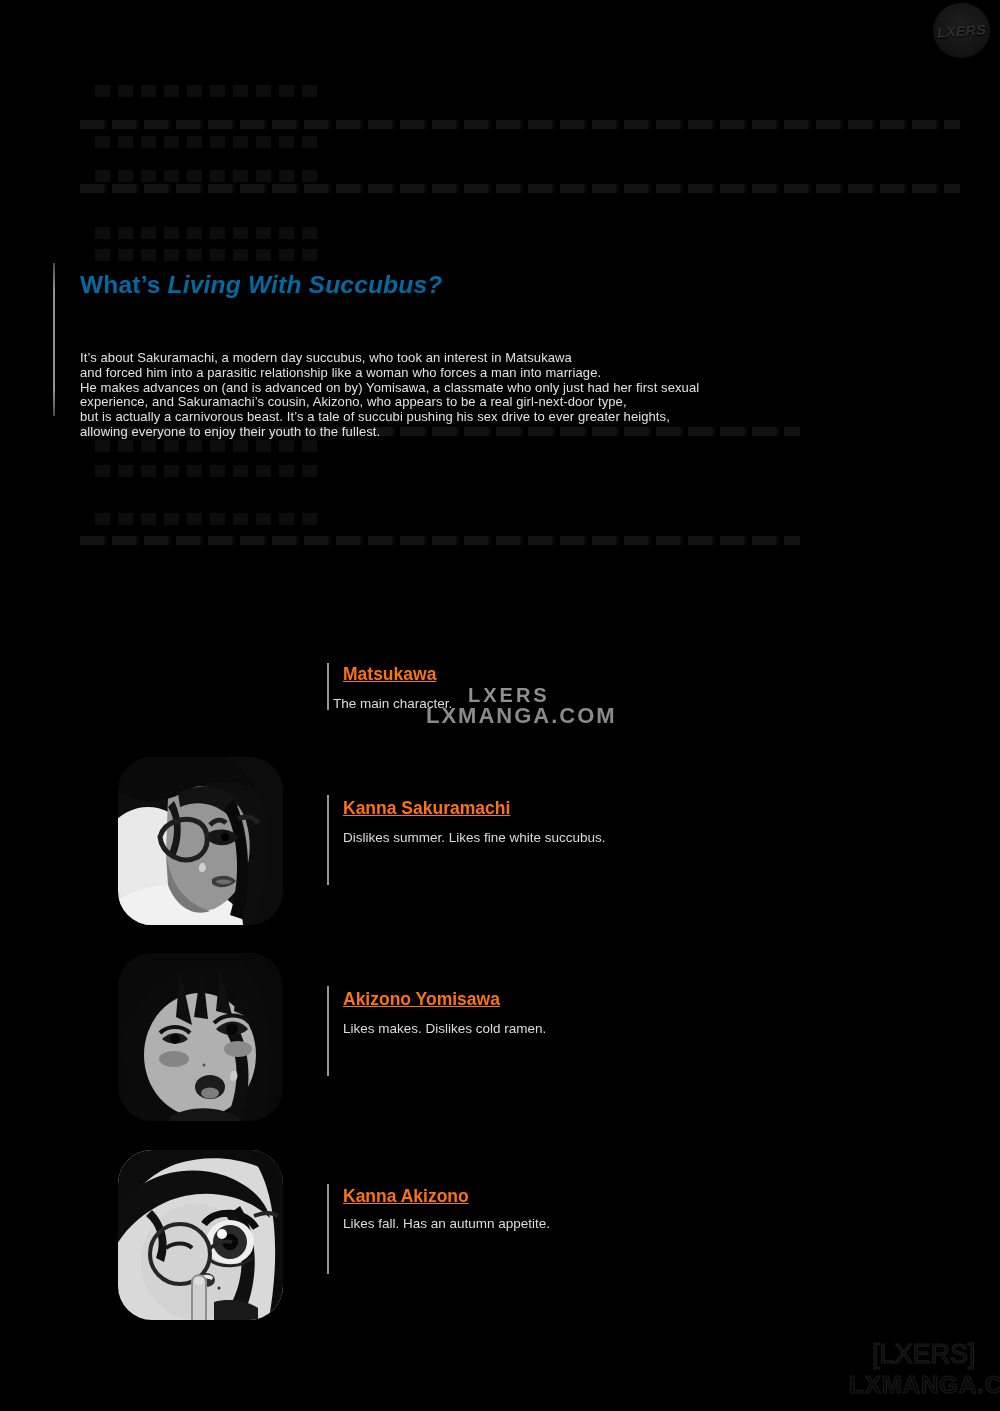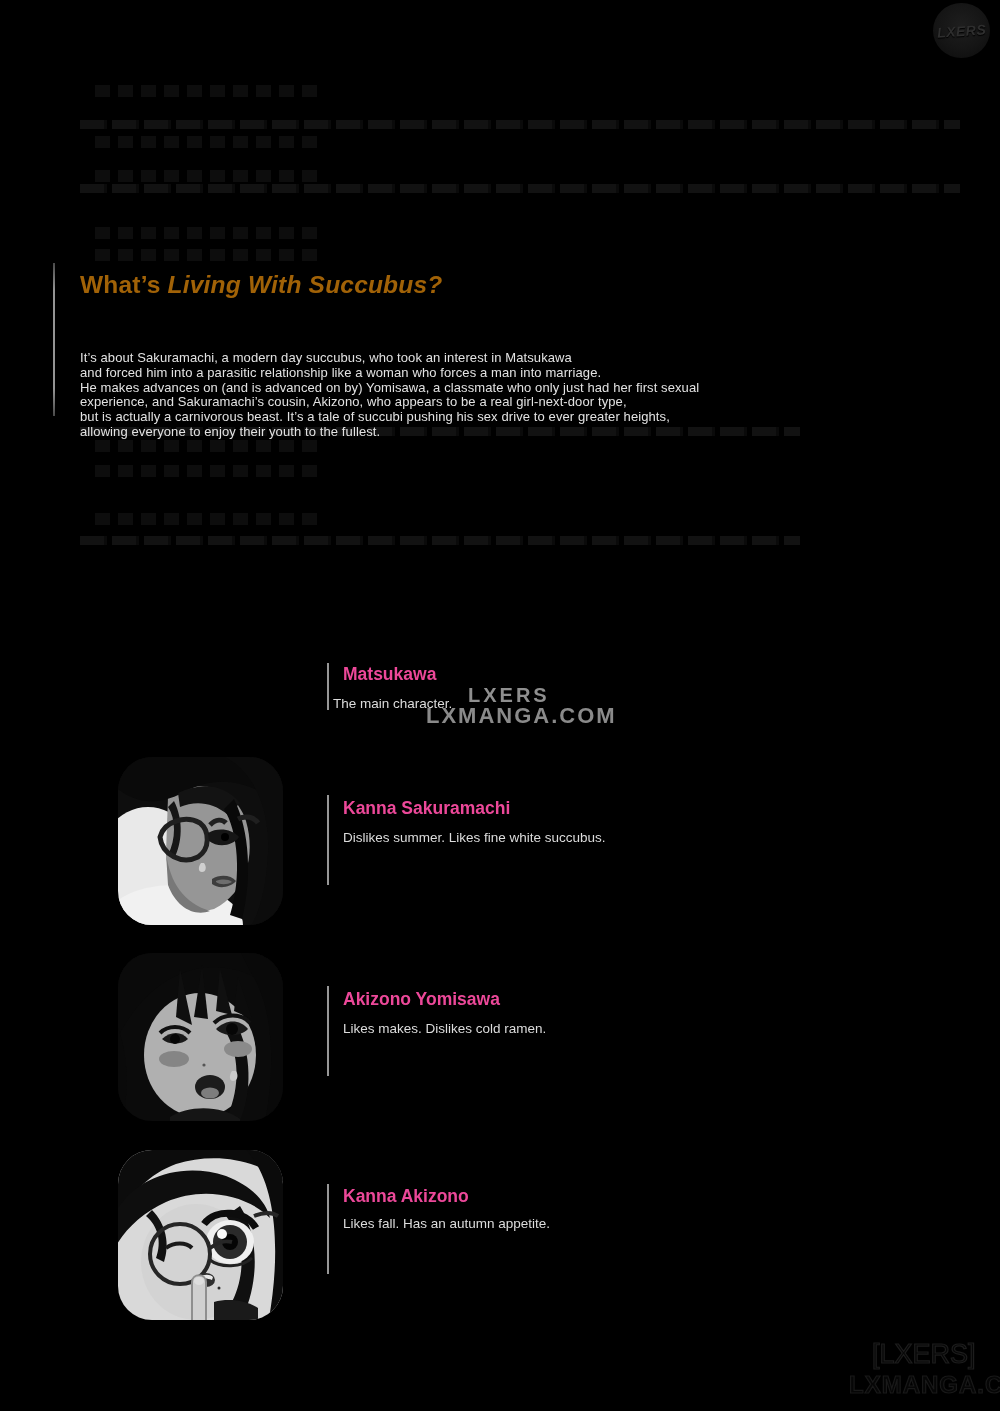--- a/index.html
+++ b/index.html
@@ -11,28 +11,28 @@
   }
   .abs { position:absolute; }
 
   
   .ghost-blocks { height:12px; background:repeating-linear-gradient(90deg,#0d0d0d 0 15px,transparent 15px 23px); }
   .ghost-long   { height:9px;  background:repeating-linear-gradient(90deg,#121212 0 24px,#0a0a0a 24px 27px,transparent 27px 32px); }
 
   
   .about-line { left:53px; top:263px; width:2px; height:153px;
     background:linear-gradient(#4a4a4a,#949494 18%,#949494 82%,#4a4a4a); }
-  .about-title { left:80px; top:271px; font-size:24.5px; font-weight:700; color:#a16207; letter-spacing:.2px; white-space:nowrap; }
+  .about-title { left:80px; top:271px; font-size:24.5px; font-weight:700; color:#0369a1; letter-spacing:.2px; white-space:nowrap; }
   .about-title .it { font-style:italic; margin-left:7px; }
   .about-body { left:80px; top:318px; width:620px; font-size:13px; line-height:14.8px;
     color:#e2e2e2; white-space:pre-line; letter-spacing:.1px;margin-top:33px; }
 
   
   .vline { width:2px; background:#979797; }
-  .char-name { font-size:17.5px; font-weight:700; color:#ec4899; white-space:nowrap; }
+  .char-name { font-size:17.5px; font-weight:700; color:#f97316; white-space:nowrap;text-decoration:underline; }
   .char-desc { font-size:13.5px; color:#dcdcdc; white-space:nowrap; }
   .portrait  { display:block; }
 
   
   .wm-center-1 { left:468px; top:684px; font-size:20px; font-weight:700; color:#8f8f8f; letter-spacing:3px; white-space:nowrap; }
   .wm-center-2 { left:426px; top:703px; font-size:22px; font-weight:700; color:#8a8a8a; letter-spacing:2px; white-space:nowrap; }
 
   .logo-circle { left:933px; top:3px; width:57px; height:55px; border-radius:50%;
     background:radial-gradient(circle at 50% 42%, #1e1e1e 0%, #151515 55%, #0b0b0b 100%);
     display:flex; align-items:center; justify-content:center; }

